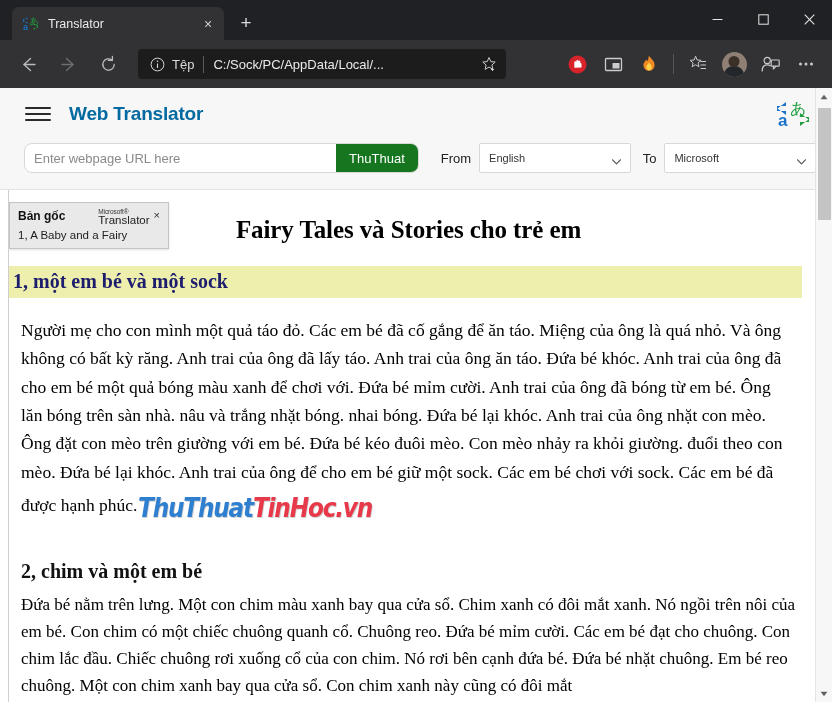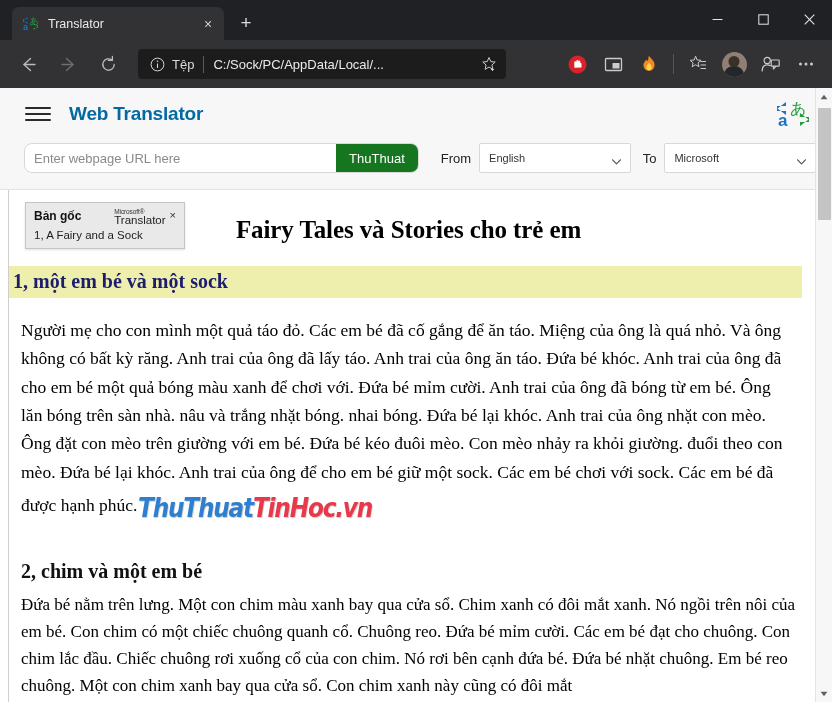--- a/index.html
+++ b/index.html
@@ -349,21 +349,21 @@
   .body-p2 {
     font-size: 17px;
     line-height: 1.60;
     margin: 0;
     font-family: "Liberation Serif", serif;
   }
 
   
   .orig-pop {
     position: absolute;
-    left: 16px;
+    left: 0;
     top: 12px;
     width: 160px;
     background: #e9e9e9;
     border: 1px solid #c4c4c4;
     padding: 6px 8px 7px 8px;
     font-family: "Liberation Sans", sans-serif;
     z-index: 20;
     box-shadow: 0 1px 2px rgba(0,0,0,0.12);
   }
   .orig-top {
@@ -627,21 +627,21 @@
 
       <div class="orig-pop">
         <div class="orig-top">
           <span class="orig-label">Bản gốc</span>
           <span class="orig-brand">
             <span class="ms">Microsoft®</span>
             <span class="tr">Translator</span>
           </span>
           <span class="orig-x">×</span>
         </div>
-        <div class="orig-text">1, A Fairy and a Sock</div>
+        <div class="orig-text">1, A Baby and a Fairy</div>
       </div>
 
       <div class="doc">
         <div class="doc-title">Fairy Tales và Stories cho trẻ em</div>
 
         <div>
           <div class="h-highlight">1, một em bé và một sock</div>
         </div>
 
         <p class="body-p"><span>Người mẹ cho con mình một quả táo đỏ. Các em bé đã cố gắng để ăn táo. Miệng của ông là quá nhỏ. Và ông không có bất kỳ răng. Anh trai của ông đã lấy táo. Anh trai của ông ăn táo. Đứa bé khóc. Anh trai của ông đã cho em bé một quả bóng màu xanh để chơi với. Đứa bé mỉm cười. Anh trai của ông đã bóng từ em bé. Ông lăn bóng trên sàn nhà. nâu và trắng nhặt bóng. nhai bóng. Đứa bé lại khóc. Anh trai của ông nhặt con mèo. Ông đặt con mèo trên giường với em bé. Đứa bé kéo đuôi mèo. Con mèo nhảy ra khỏi giường. đuổi theo con mèo. Đứa bé lại khóc. Anh trai của ông để cho em bé giữ một sock. Các em bé chơi với sock. Các em bé đã được hạnh phúc.</span><span class="watermark"><span class="wm-blue">ThuThuat</span><span class="wm-red">TinHoc.vn</span></span></p>

